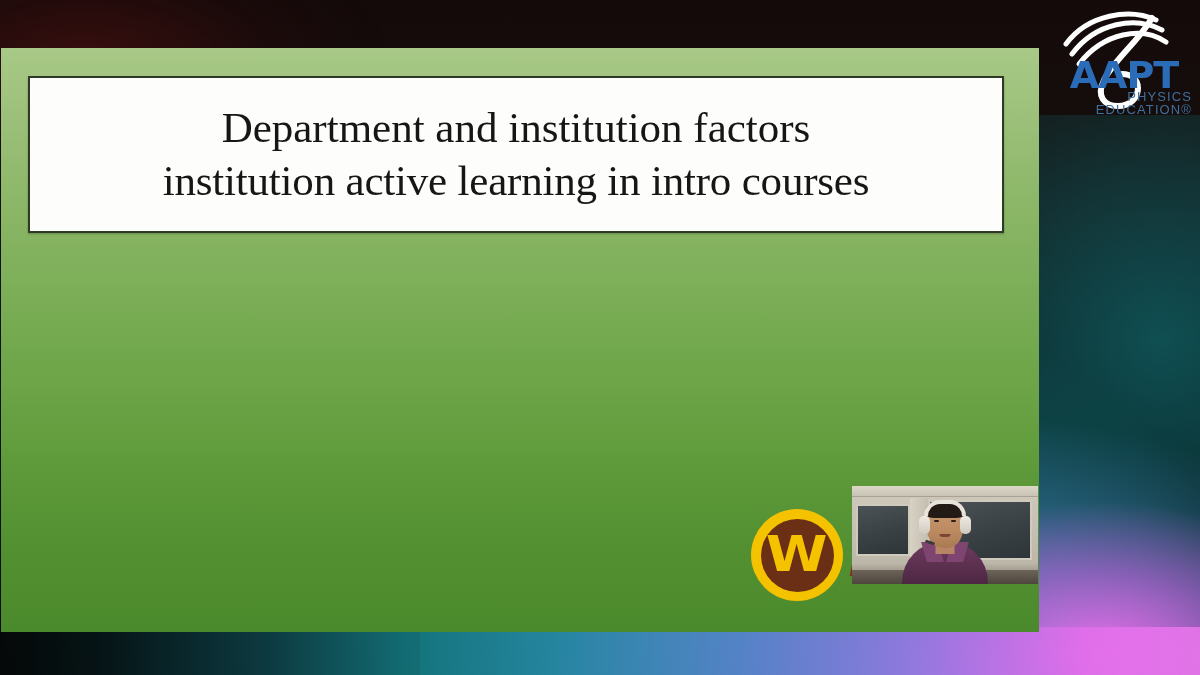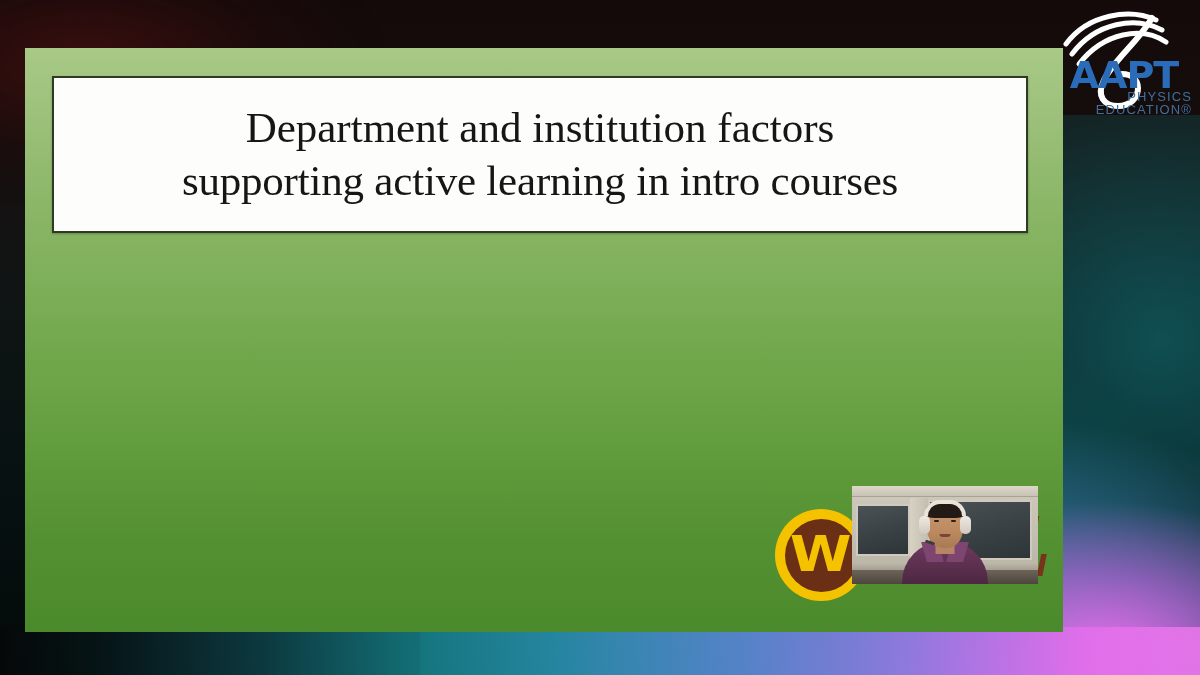--- a/index.html
+++ b/index.html
@@ -92,21 +92,21 @@
     font-size:13px;
     letter-spacing:1.1px;
     color:#3f6f9e;
     text-align:right;
     line-height:1;
   }
 
   
   #slide {
     position:absolute;
-    left:25px; top:48px;
+    left:1px; top:48px;
     width:1038px; height:584px;
     background:linear-gradient(180deg,
       #a8c987 0%,
       #9cc07a 12%,
       #8cb768 26%,
       #7cae57 42%,
       #6ca447 58%,
       #5e9a3a 72%,
       #539031 85%,
       #4b8a2c 100%);
@@ -313,21 +313,21 @@
       </g>
     </svg>
     <div class="wordmark">AAPT</div>
     <div class="tagline">PHYSICS EDUCATION®</div>
   </div>
 
   <div id="slide">
 
     <div id="title-box">
       <div class="title-line l1">Department and institution factors</div>
-      <div class="title-line l2">supporting active learning in intro courses</div>
+      <div class="title-line l2">institution active learning in intro courses</div>
     </div>
 
 
     <div id="wmu-logo">
       <div class="seal">
         <div class="seal-inner">
           <span class="seal-w">W</span>
         </div>
       </div>
       <div class="wm-text">

